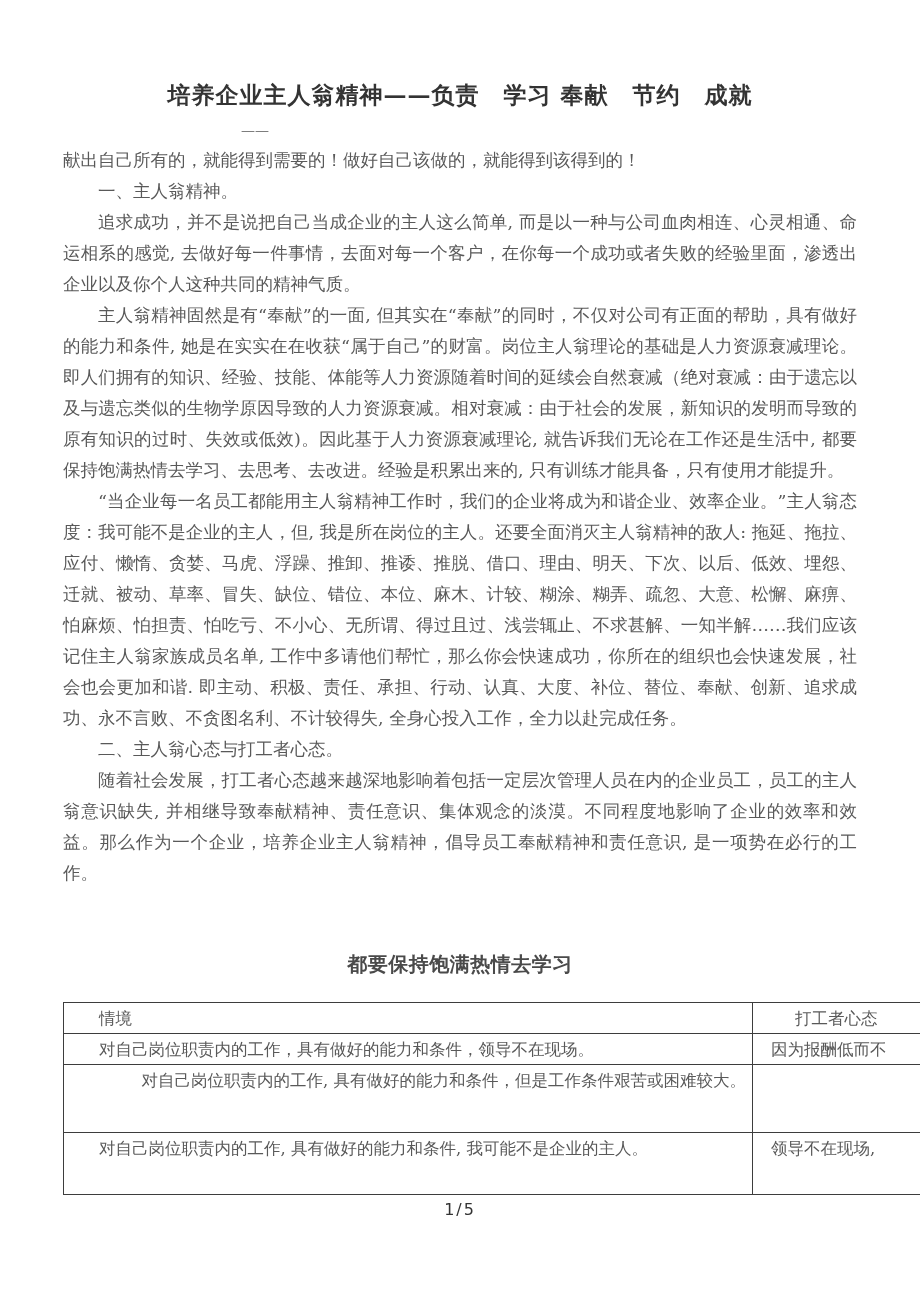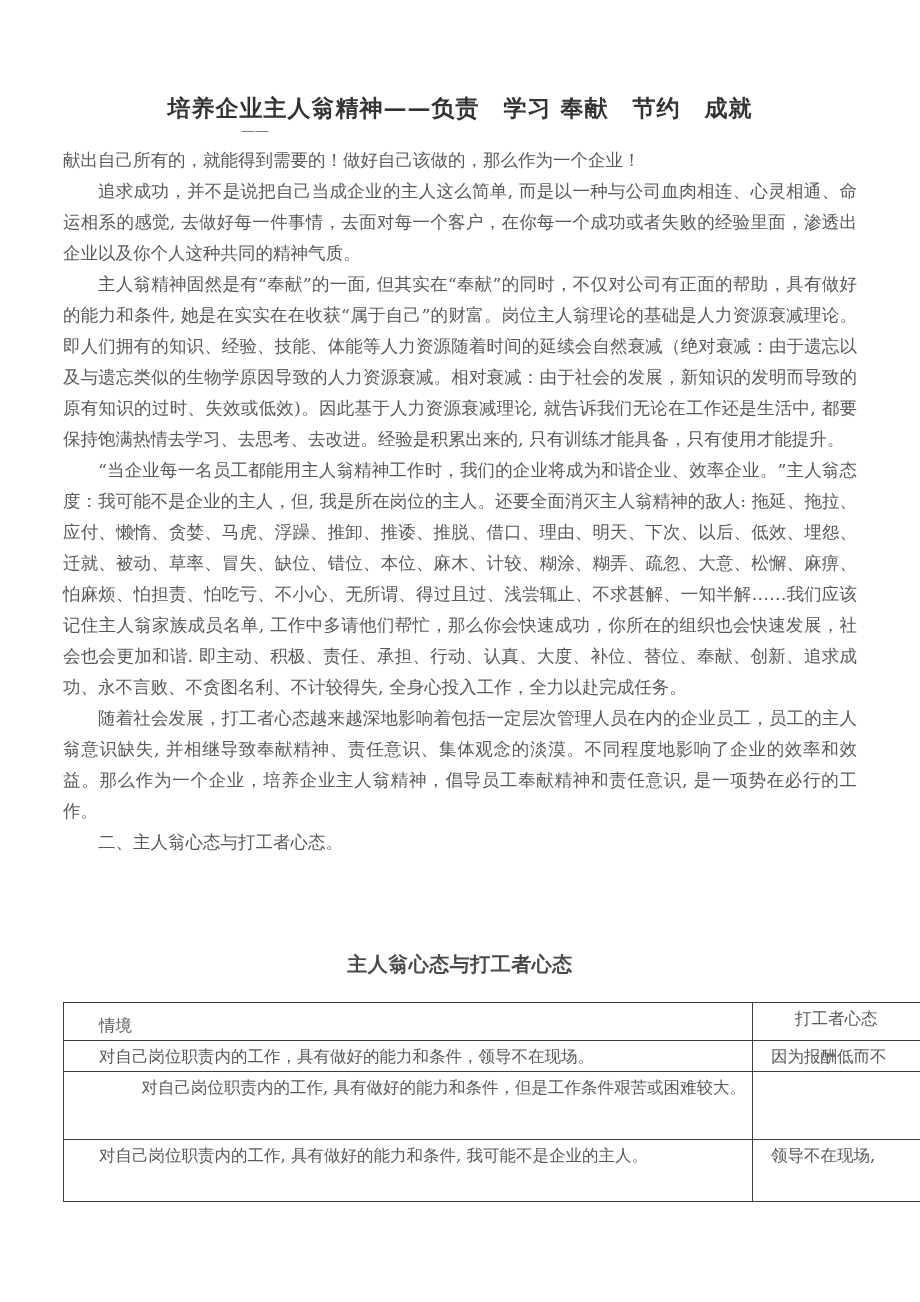--- a/index.html
+++ b/index.html
@@ -5,21 +5,21 @@
   html,body{margin:0;padding:0;background:#ffffff;}
   .page{
     position:relative;
     width:920px;height:1302px;
     background:#ffffff;
     overflow:hidden;
     font-family:"DejaVu Serif","Liberation Serif",serif;
   }
   .doc-title{
     position:absolute;
-    left:63px;top:93px;width:794px;
+    left:63px;top:80px;width:794px;
     text-align:center;
     font-size:23px;font-weight:bold;
     color:#333333;
     letter-spacing:1px;
     white-space:nowrap;
   }
   .title-dash{
     position:absolute;
     left:241px;top:122px;
     font-size:14px;color:#7a7a7a;
@@ -62,21 +62,21 @@
     line-height:29px;
     vertical-align:top;
     text-align:left;
     padding:0;
     overflow:hidden;
     white-space:normal;
     word-break:break-all;
   }
   table.mindset .cell-situation{text-indent:2em;padding:1px 6px 0 2px;}
   table.mindset .cell-mindset{padding:1px 0 0 18px;white-space:nowrap;}
-  table.mindset .cell-header-left{text-indent:2em;padding:8px 6px 0 2px;}
+  table.mindset .cell-header-left{text-indent:2em;padding:1px 6px 0 2px;}
   table.mindset .cell-header-right{padding:1px 0 0 42px;white-space:nowrap;}
   tr.r-head td, tr.r-head th{height:26px;}
   tr.r-1 td{height:26px;}
   tr.r-2 td{height:66px;text-align:right;}
   tr.r-3 td{height:60px;}
   .page-number{
     position:absolute;
     left:0;top:1200px;width:920px;
     text-align:center;
     font-size:16px;
@@ -88,29 +88,30 @@
 </head>
 <body>
 
 <div class="page">
 
   <div class="doc-title">培养企业主人翁精神——负责　学习 奉献　节约　成就</div>
 
   <div class="title-dash">——</div>
 
   <div class="body-text">
-    <p>献出自己所有的，就能得到需要的！做好自己该做的，那么作为一个企业！</p>
+    <p>献出自己所有的，就能得到需要的！做好自己该做的，就能得到该得到的！</p>
+    <p class="ind">一、主人翁精神。</p>
     <p class="ind">追求成功，并不是说把自己当成企业的主人这么简单, 而是以一种与公司血肉相连、心灵相通、命运相系的感觉, 去做好每一件事情，去面对每一个客户，在你每一个成功或者失败的经验里面，渗透出企业以及你个人这种共同的精神气质。</p>
     <p class="ind">主人翁精神固然是有“奉献”的一面, 但其实在“奉献”的同时，不仅对公司有正面的帮助，具有做好的能力和条件, 她是在实实在在收获“属于自己”的财富。岗位主人翁理论的基础是人力资源衰减理论。即人们拥有的知识、经验、技能、体能等人力资源随着时间的延续会自然衰减（绝对衰减：由于遗忘以及与遗忘类似的生物学原因导致的人力资源衰减。相对衰减：由于社会的发展，新知识的发明而导致的原有知识的过时、失效或低效)。因此基于人力资源衰减理论, 就告诉我们无论在工作还是生活中, 都要保持饱满热情去学习、去思考、去改进。经验是积累出来的, 只有训练才能具备，只有使用才能提升。</p>
     <p class="ind">“当企业每一名员工都能用主人翁精神工作时，我们的企业将成为和谐企业、效率企业。”主人翁态度：我可能不是企业的主人，但, 我是所在岗位的主人。还要全面消灭主人翁精神的敌人: 拖延、拖拉、应付、懒惰、贪婪、马虎、浮躁、推卸、推诿、推脱、借口、理由、明天、下次、以后、低效、埋怨、迁就、被动、草率、冒失、缺位、错位、本位、麻木、计较、糊涂、糊弄、疏忽、大意、松懈、麻痹、怕麻烦、怕担责、怕吃亏、不小心、无所谓、得过且过、浅尝辄止、不求甚解、一知半解……我们应该记住主人翁家族成员名单, 工作中多请他们帮忙，那么你会快速成功，你所在的组织也会快速发展，社会也会更加和谐. 即主动、积极、责任、承担、行动、认真、大度、补位、替位、奉献、创新、追求成功、永不言败、不贪图名利、不计较得失, 全身心投入工作，全力以赴完成任务。</p>
+    <p class="ind">二、主人翁心态与打工者心态。</p>
     <p class="ind">随着社会发展，打工者心态越来越深地影响着包括一定层次管理人员在内的企业员工，员工的主人翁意识缺失, 并相继导致奉献精神、责任意识、集体观念的淡漠。不同程度地影响了企业的效率和效益。那么作为一个企业，培养企业主人翁精神，倡导员工奉献精神和责任意识, 是一项势在必行的工作。</p>
-    <p class="ind">二、主人翁心态与打工者心态。</p>
   </div>
 
-  <div class="section-heading">主人翁心态与打工者心态</div>
+  <div class="section-heading">都要保持饱满热情去学习</div>
 
   <table class="mindset">
     <colgroup>
       <col class="c1">
       <col class="c2">
     </colgroup>
     <tbody>
       <tr class="r-head">
         <th class="cell-header-left">情境</th>
         <th class="cell-header-right">打工者心态</th>
@@ -123,14 +124,15 @@
         <td class="cell-situation">对自己岗位职责内的工作, 具有做好的能力和条件，但是工作条件艰苦或困难较大。</td>
         <td class="cell-mindset">条件差，难度大</td>
       </tr>
       <tr class="r-3">
         <td class="cell-situation">对自己岗位职责内的工作, 具有做好的能力和条件, 我可能不是企业的主人。</td>
         <td class="cell-mindset">领导不在现场,</td>
       </tr>
     </tbody>
   </table>
 
+  <div class="page-number">1/5</div>
 
 </div>
 
 </body></html>

